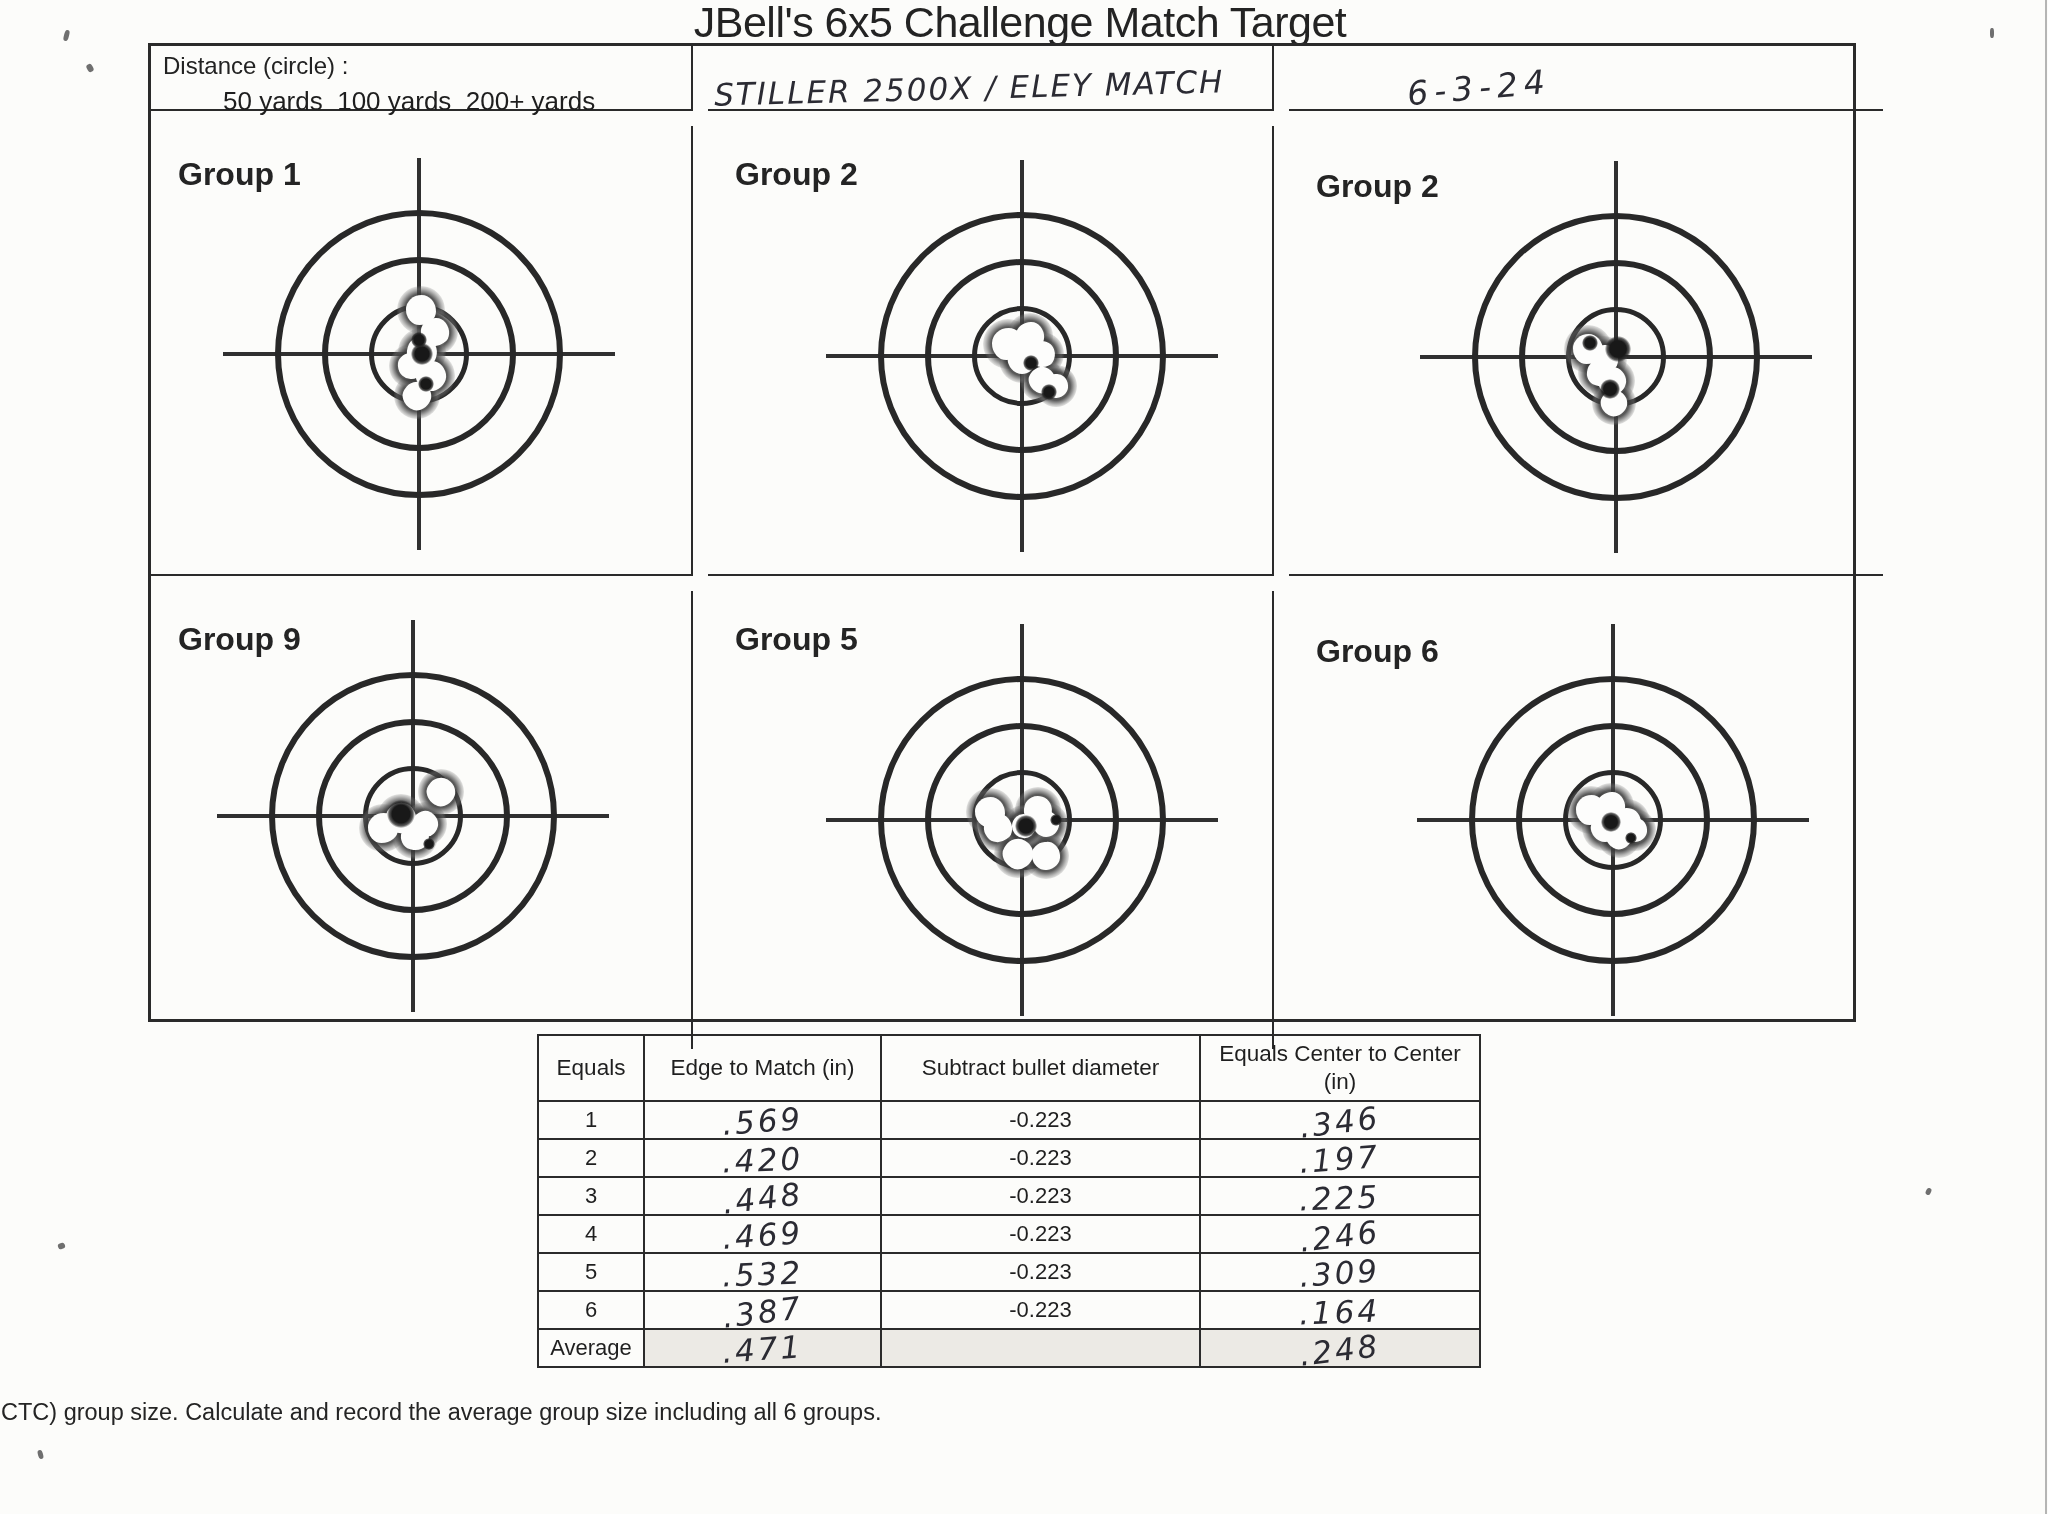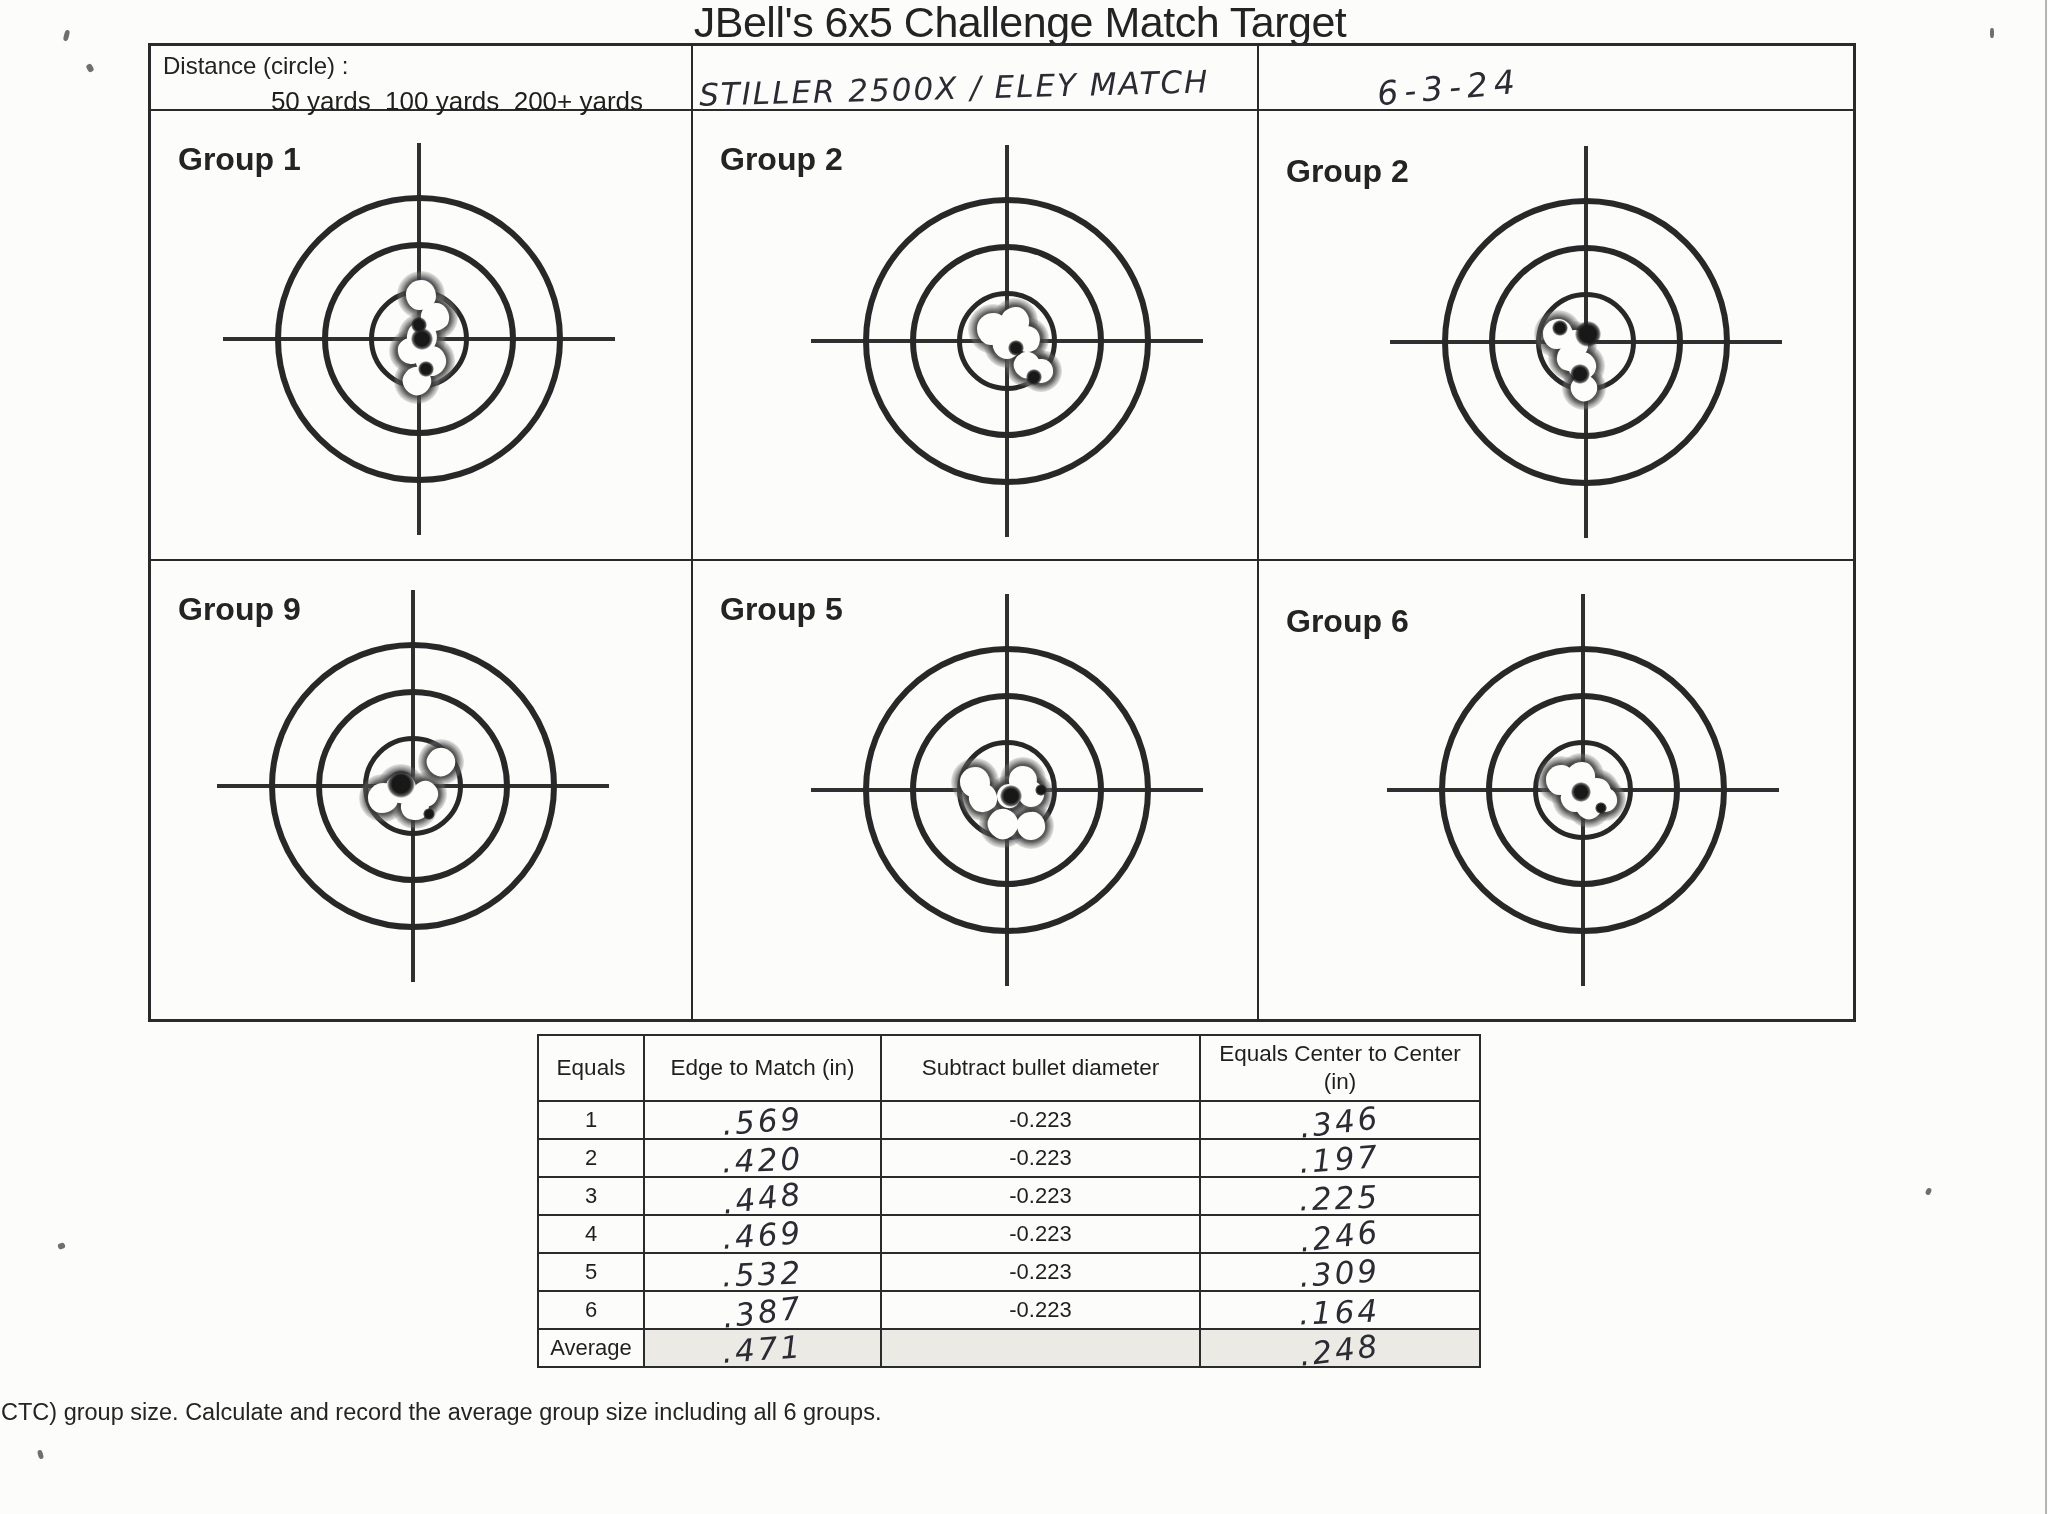--- a/index.html
+++ b/index.html
@@ -13,26 +13,27 @@
     position:absolute; top:-2px; left:0; width:2040px;
     text-align:center; font-size:43px; letter-spacing:-0.5px; color:#232323;
   }
   
   .formbox{
     position:absolute; left:148px; top:43px; width:1702px; height:973px;
     border:3px solid #2a2a2a;
     display:grid;
     grid-template-columns:542px 566px 594px;
     grid-template-rows:65px 450px 458px;
+    gap:15px;
   }
   .cell{position:relative; overflow:visible;}
   .b-r{border-right:2px solid #2a2a2a;}
   .b-b{border-bottom:2px solid #2a2a2a;}
   .hcell{font-size:24px; padding:6px 0 0 12px; color:#222;}
-  .dist-opts{white-space:pre; font-size:26px; margin:6px 0 0 60px; color:#1e1e1e;text-align:center;}
+  .dist-opts{white-space:pre; font-size:26px; margin:6px 0 0 60px; color:#1e1e1e;}
   
   .hw{
     font-family:"DejaVu Sans", sans-serif; font-style:italic; color:#2b2b33;
     letter-spacing:2px; white-space:nowrap;
   }
   .hw-rifle{position:absolute; left:6px; top:24px; font-size:31px; transform:rotate(-1.5deg);}
   .hw-date{position:absolute; left:118px; top:22px; font-size:33px; transform:rotate(-5deg); letter-spacing:6px;}
   
   .glabel{position:absolute; left:27px; top:30px; font-size:32px; font-weight:bold; color:#242424;}
   .glabel.low{top:42px;}

